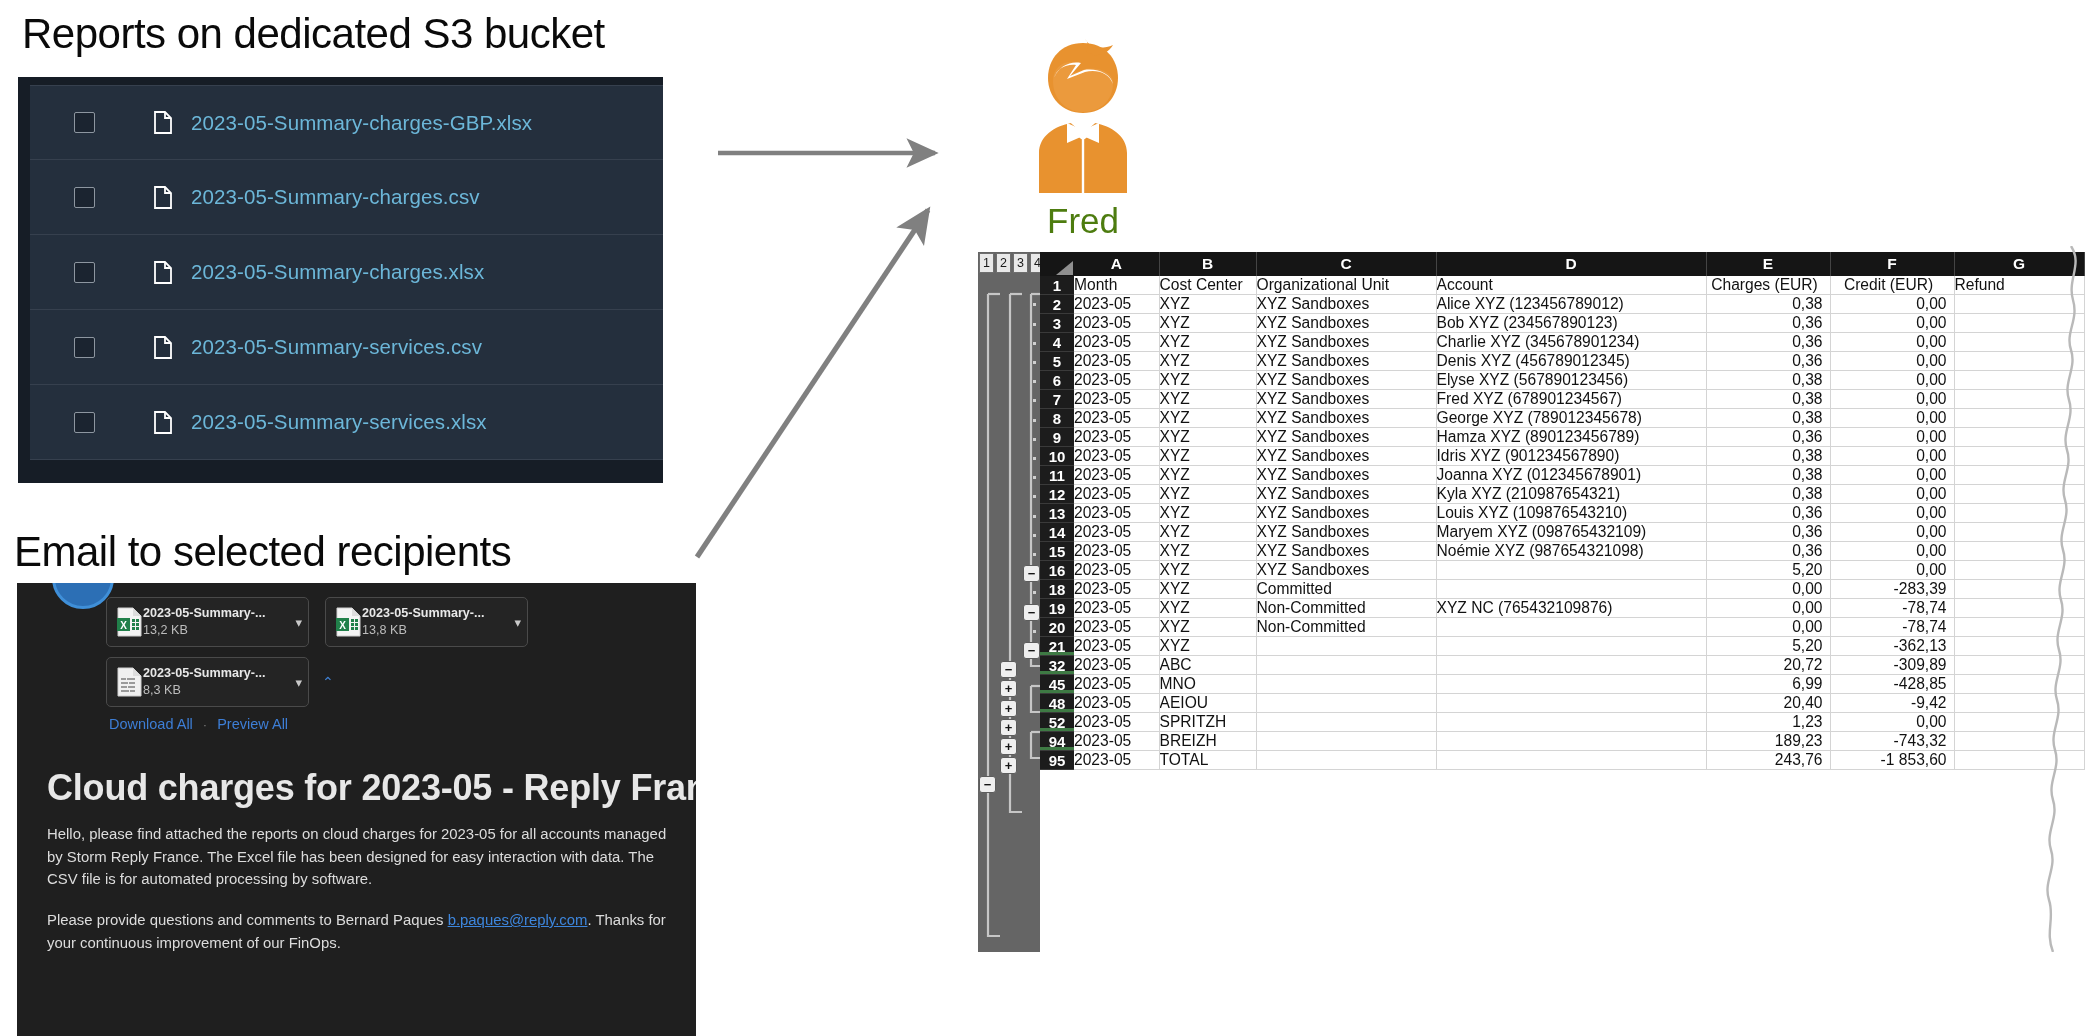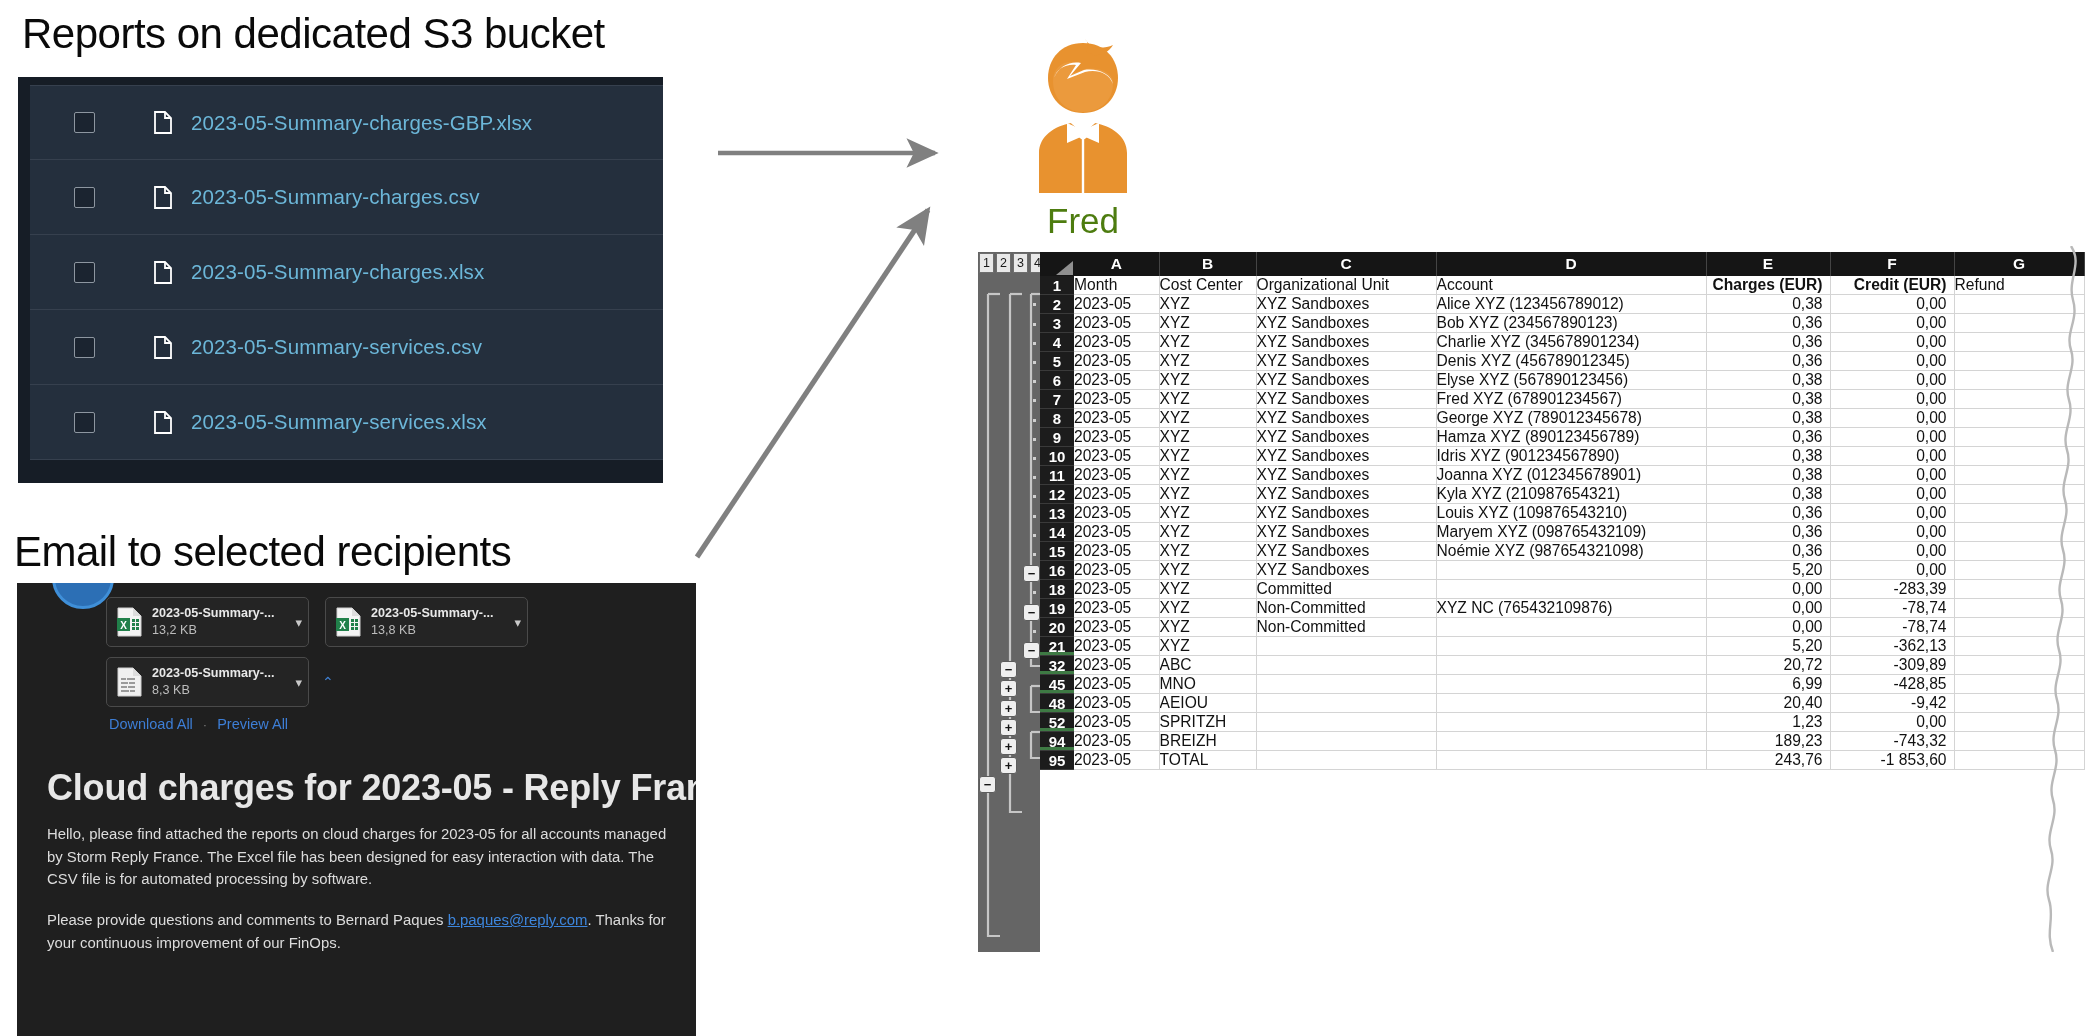--- a/index.html
+++ b/index.html
@@ -94,21 +94,21 @@
   .attach-pill {
     width: 203px; height: 50px;
     border: 1px solid #4a4a4a;
     border-radius: 5px;
     background: #242424;
     display: flex;
     align-items: center;
     padding: 0 6px 0 9px;
   }
   .attach-icon { width: 27px; height: 30px; flex: 0 0 auto; }
-  .attach-meta { margin-left: 9px; flex: 1 1 auto; overflow: hidden; }
+  .attach-meta { flex: 1 1 auto; overflow: hidden; }
   .attach-name {
     color: #e8e8e8;
     font-size: 12.6px;
     font-weight: bold;
     white-space: nowrap;
     line-height: 1.25;
   }
   .attach-size {
     color: #bdbdbd;
     font-size: 12.6px;
@@ -270,21 +270,21 @@
     background: #ffffff;
     padding: 0 4px;
     white-space: nowrap;
     overflow: hidden;
     font-size: 15.6px;
     line-height: 18px;
     color: #111;
   }
   .cell.num { text-align: right; padding-right: 7px; }
   .cell.hdr { font-size: 15.6px; }
-  .cell.hdr.num { text-align: right; font-weight: bold; }
+  .cell.hdr.num { text-align: center; }
 
   
   #torn-edge {
     position: absolute;
     left: 2027px; top: 246px;
     width: 80px; height: 706px;
     pointer-events: none;
   }
 </style>
 </head>

